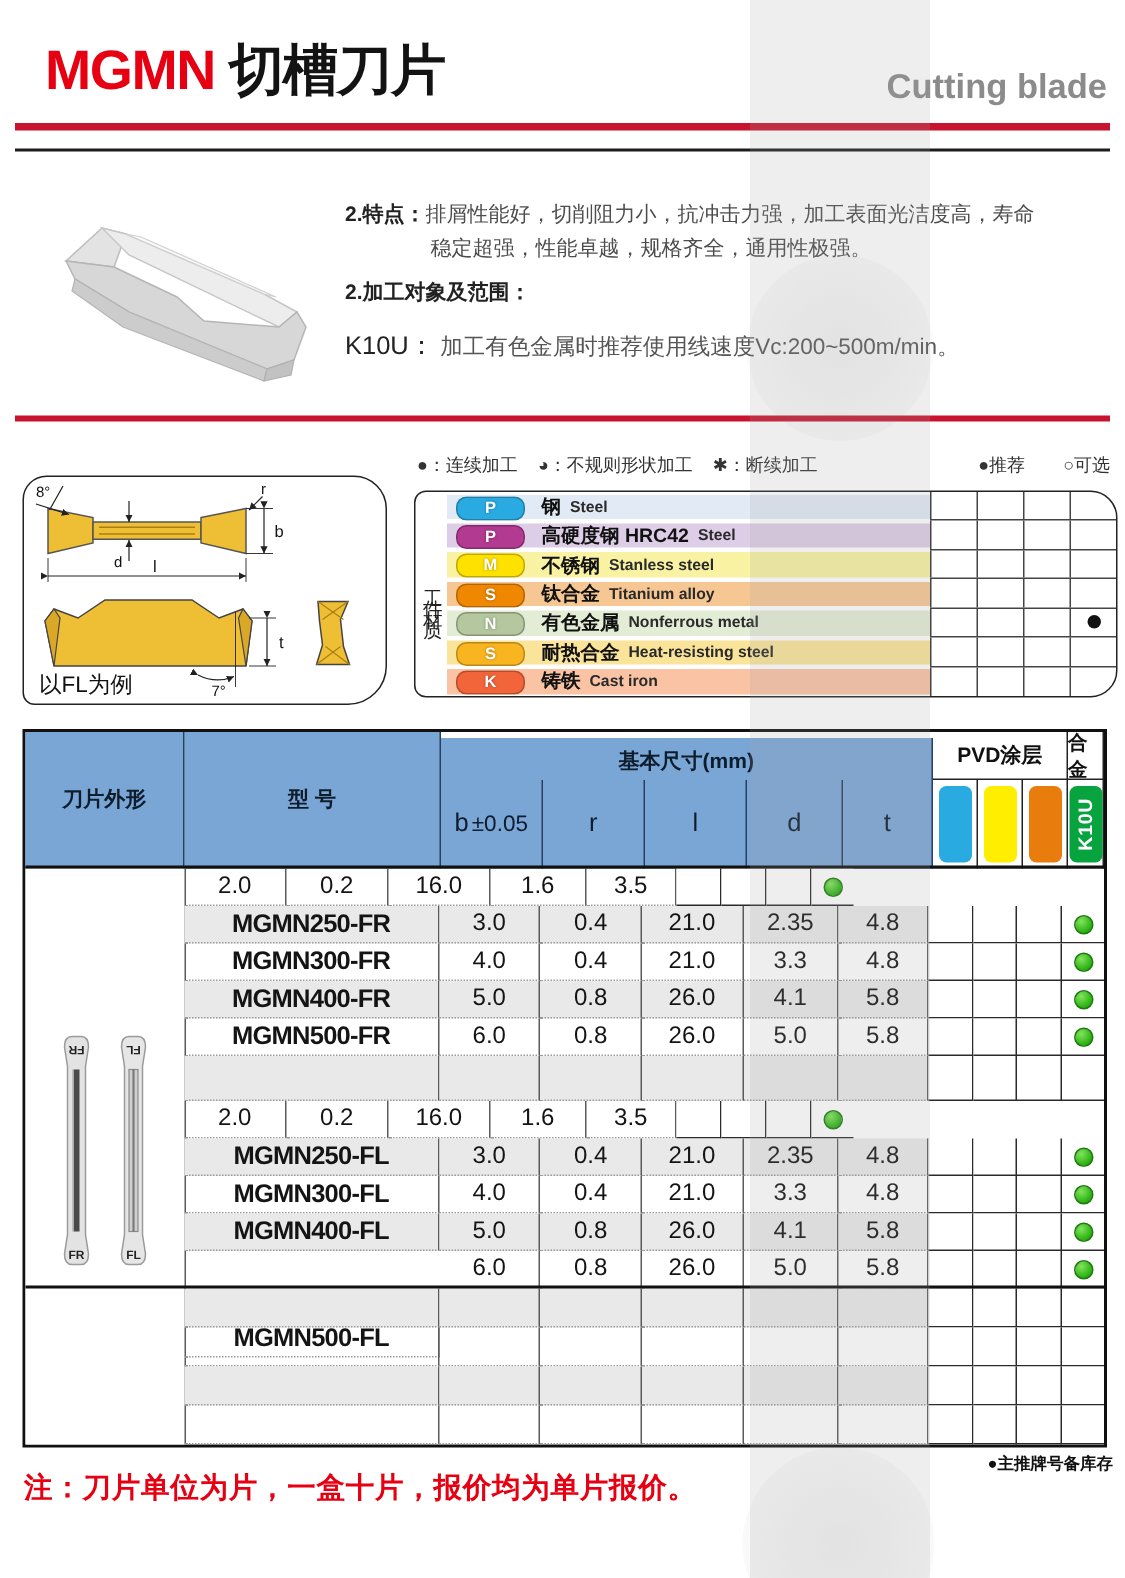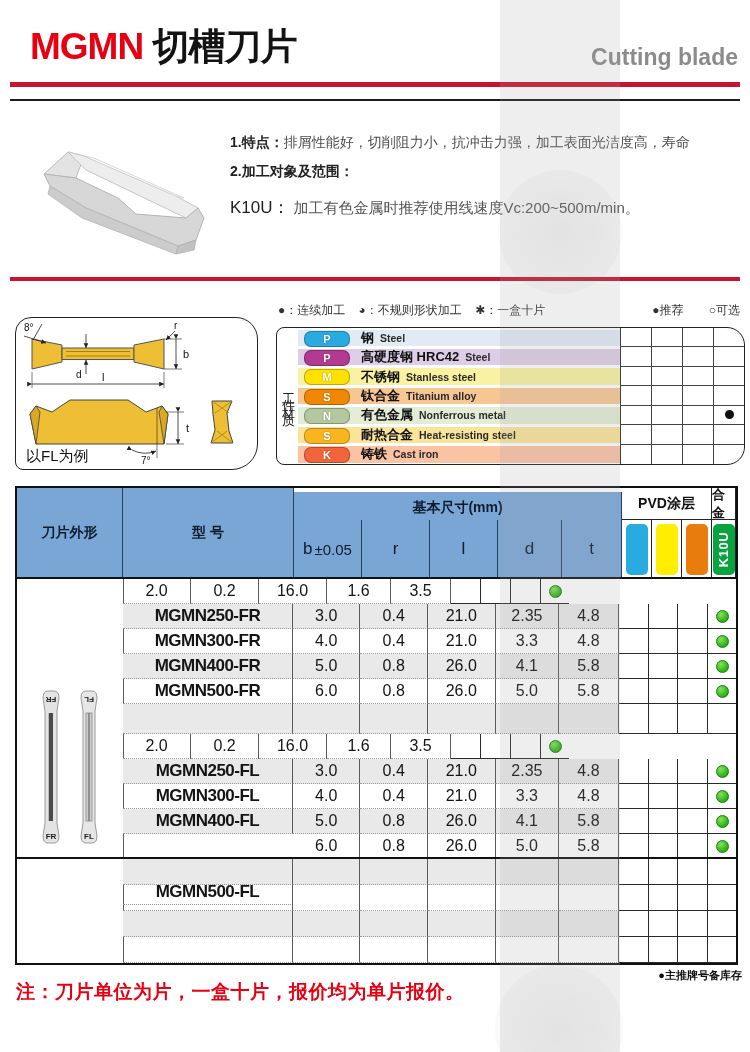--- a/index.html
+++ b/index.html
@@ -109,36 +109,37 @@
       <polygon points="42,30 58,34 150,74 172,86 160,96 60,48" fill="#ededed" stroke="#c6c6c6" stroke-width="1"></polygon>
       <polygon points="58,34 68,36 158,76 150,74" fill="#fafafa" stroke="#d0d0d0" stroke-width="0.8"></polygon>
       <polygon points="18,52 50,56 92,76 110,92 160,96 172,86 178,96 170,118 152,124 60,86 24,64" fill="#d7d7d7" stroke="#b5b5b5" stroke-width="1"></polygon>
       <polygon points="24,64 60,86 152,124 150,132 56,96 22,72" fill="#cccccc" stroke="#b5b5b5" stroke-width="0.8"></polygon>
       <polygon points="150,132 152,124 170,118 168,128" fill="#c2c2c2" stroke="#b0b0b0" stroke-width="0.8"></polygon>
     </svg>
   </div>
 
   <div class="abs intro-text">
     <div>
-      <span class="b">1.特点：</span><span>排屑性能好，切削阻力小，抗冲击力强，加工表面光洁度高，寿命</span>
+      <span class="b">2.特点：</span><span>排屑性能好，切削阻力小，抗冲击力强，加工表面光洁度高，寿命</span>
+      <div class="feat2">稳定超强，性能卓越，规格齐全，通用性极强。</div>
     </div>
     <div class="scope">
       <span class="b">2.加工对象及范围：</span>
     </div>
     <div class="grade">
       <span class="gl">K10U：</span>
       <span class="gt">加工有色金属时推荐使用线速度Vc:200~500m/min。</span>
     </div>
   </div>
   <div class="abs rule rule-red2"></div>
 
   <div class="abs legend-left">
     <span>●：连续加工</span>
     <span>◕：不规则形状加工</span>
-    <span>✱：一盒十片</span>
+    <span>✱：断续加工</span>
   </div>
   <div class="abs legend-right">
     <span>●推荐</span>
     <span>○可选</span>
   </div>
 
   <div class="abs diagram-box">
     <svg width="238" height="148" viewBox="0 0 238 148">
       <defs>
         <marker id="arr" markerWidth="8" markerHeight="8" refX="6" refY="3" orient="auto">

